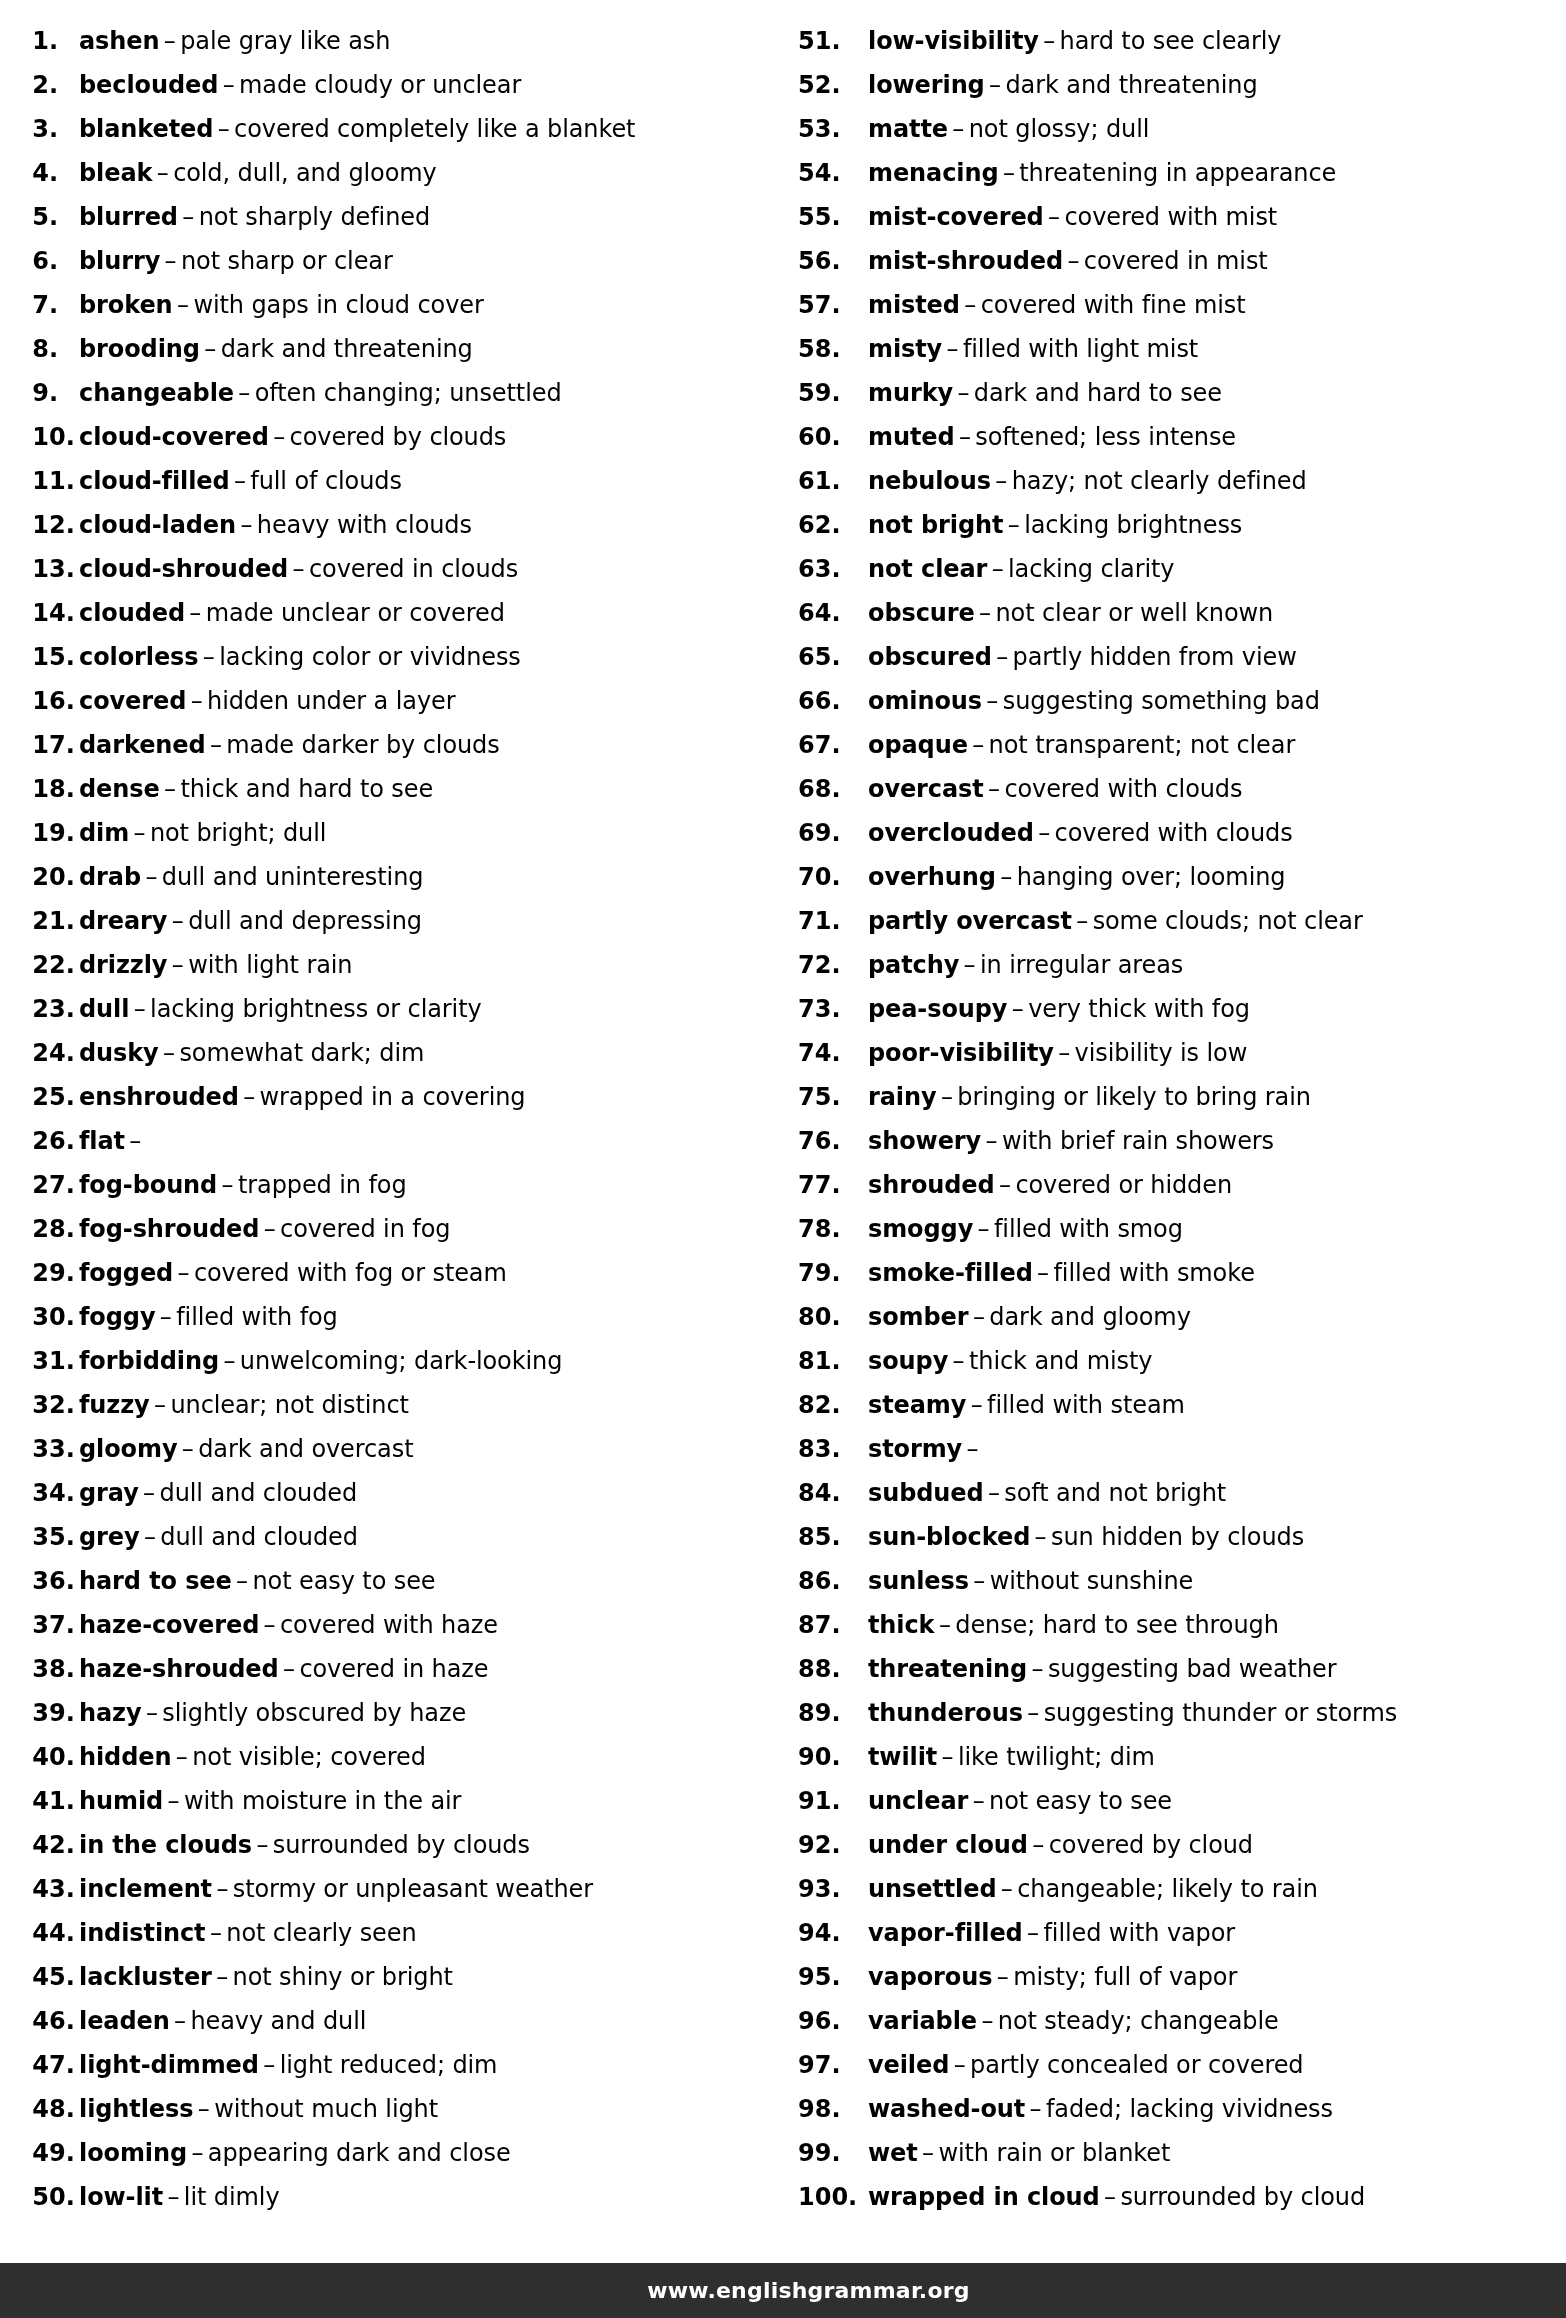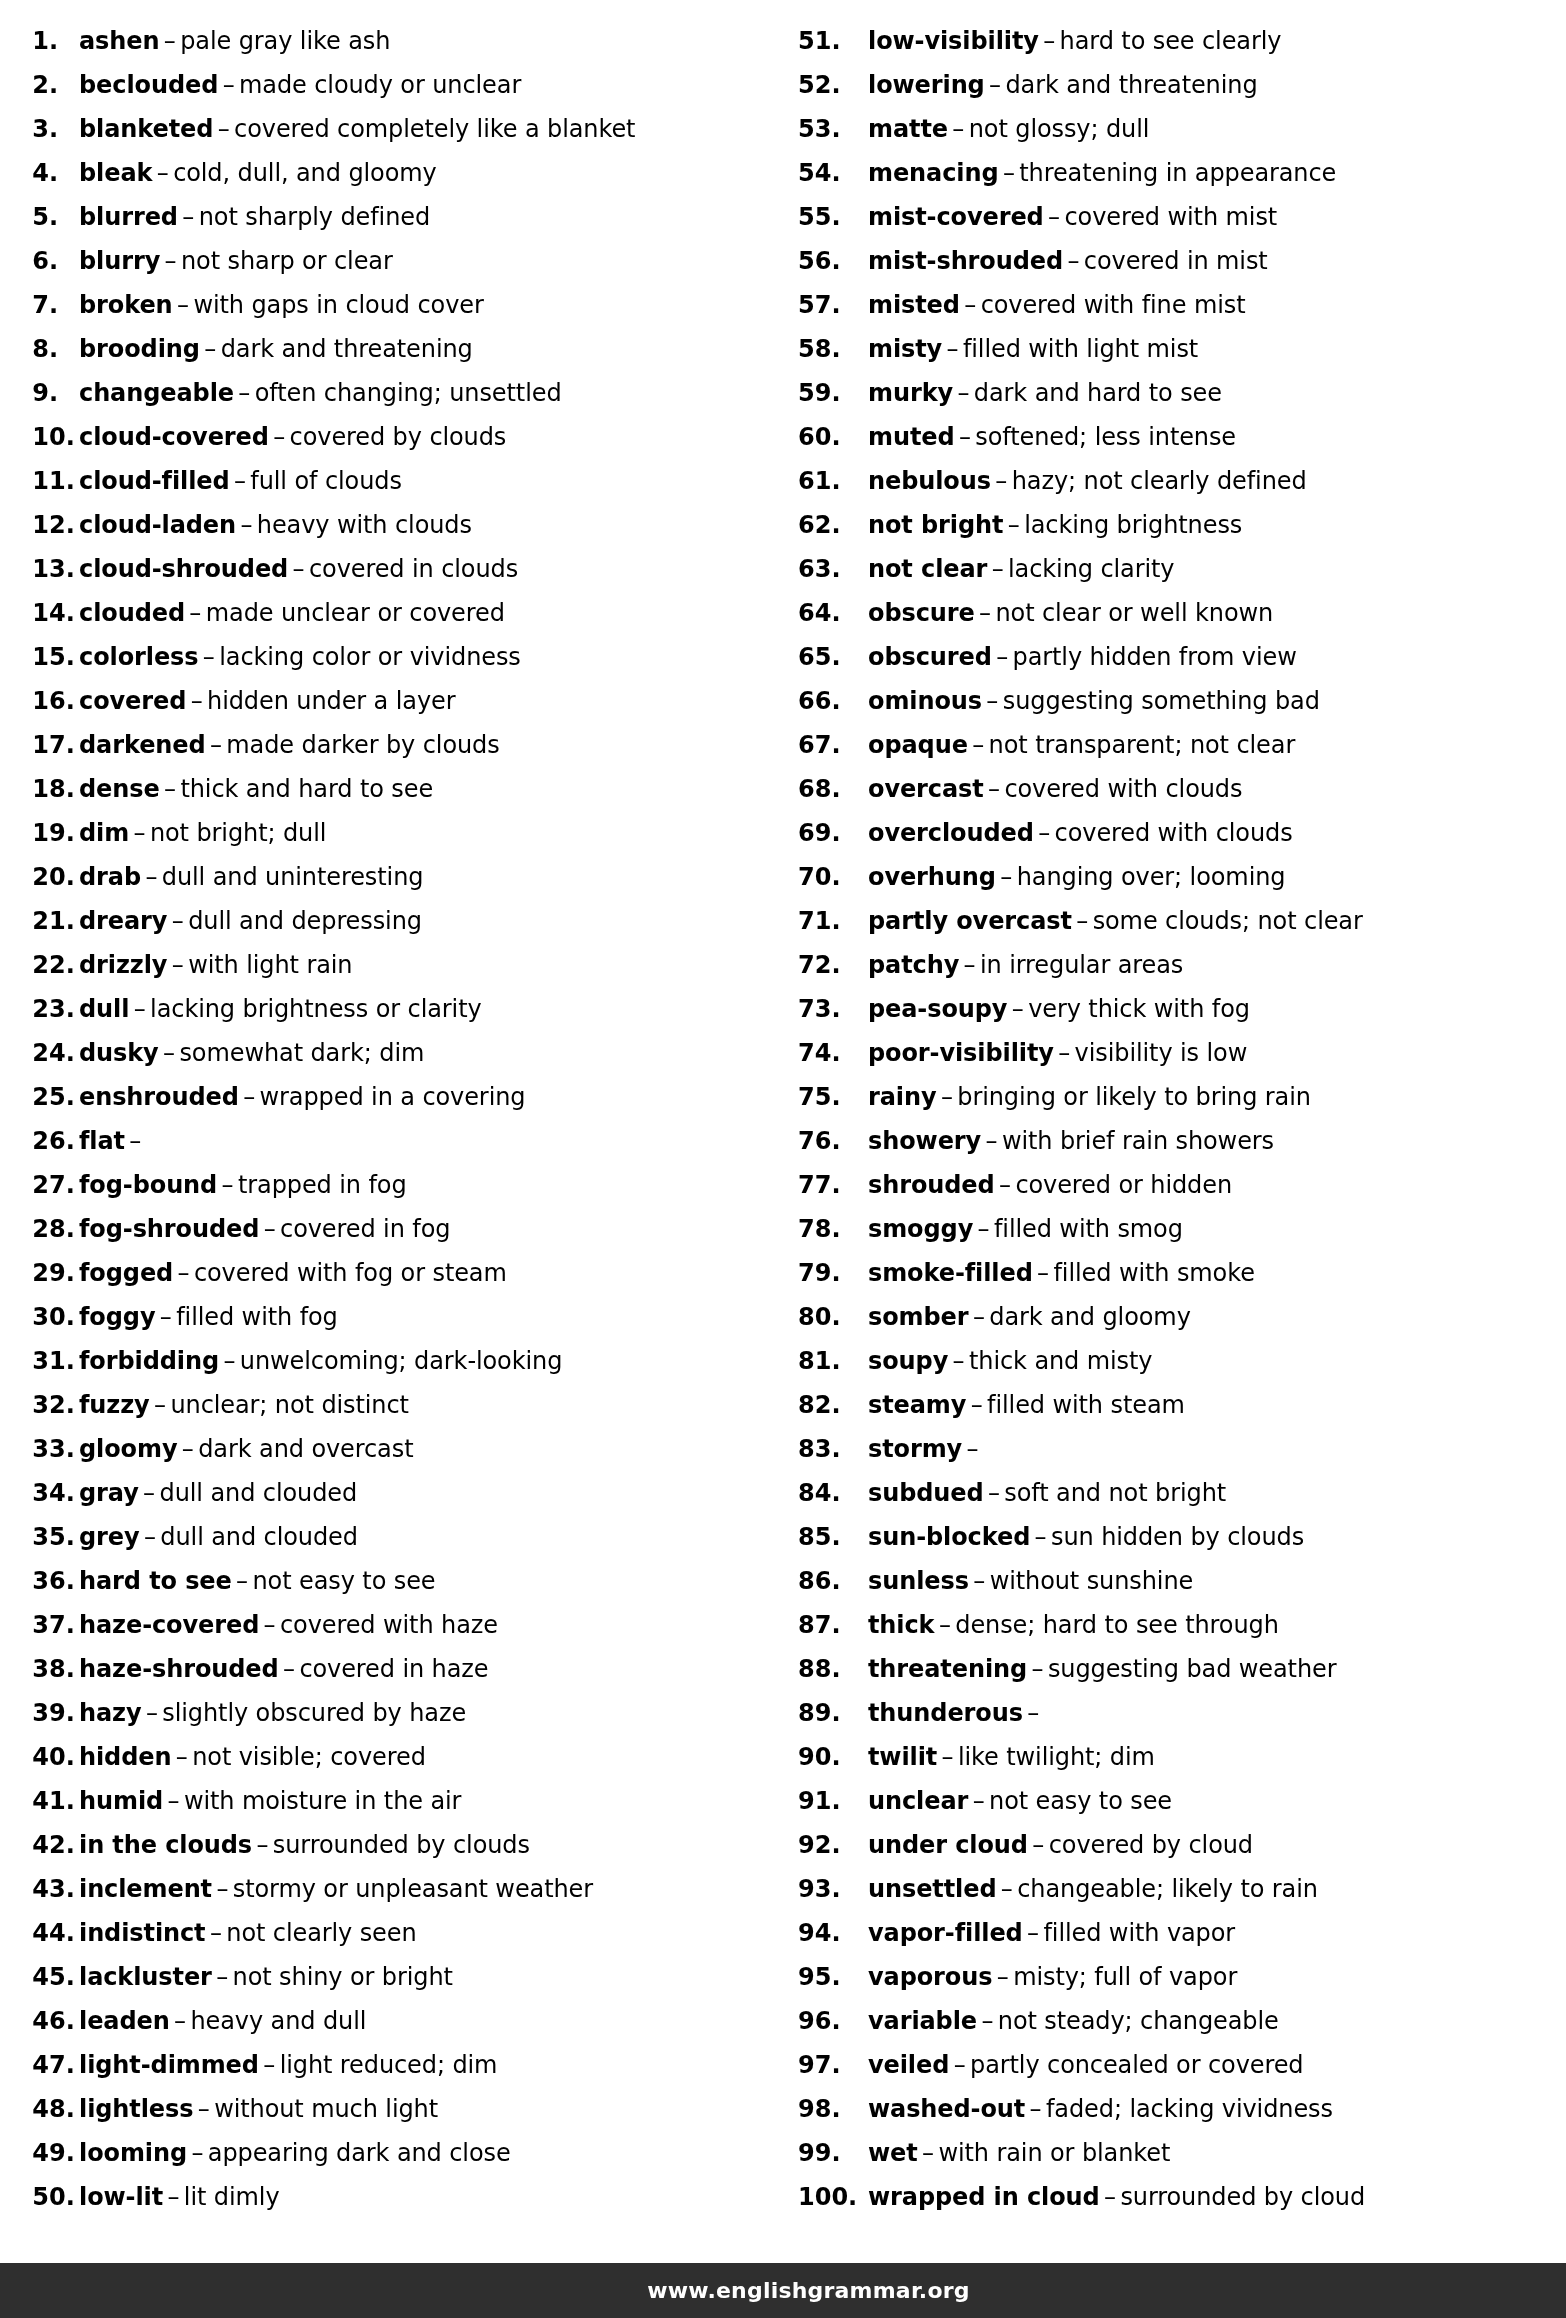--- a/index.html
+++ b/index.html
@@ -612,20 +612,21 @@
         <div class="entry">
           <span class="num">88.</span>
           <span class="word">threatening</span>
           <span class="dash">–</span>
           <span class="def">suggesting bad weather</span>
         </div>
         <div class="entry">
           <span class="num">89.</span>
           <span class="word">thunderous</span>
           <span class="dash">–</span>
+          <span class="def">suggesting thunder or storms</span>
         </div>
         <div class="entry">
           <span class="num">90.</span>
           <span class="word">twilit</span>
           <span class="dash">–</span>
           <span class="def">like twilight; dim</span>
         </div>
         <div class="entry">
           <span class="num">91.</span>
           <span class="word">unclear</span>

